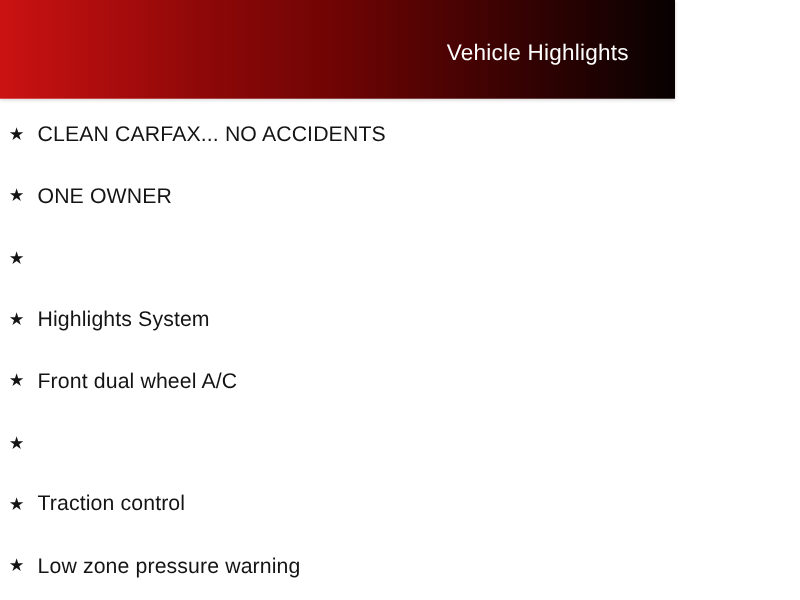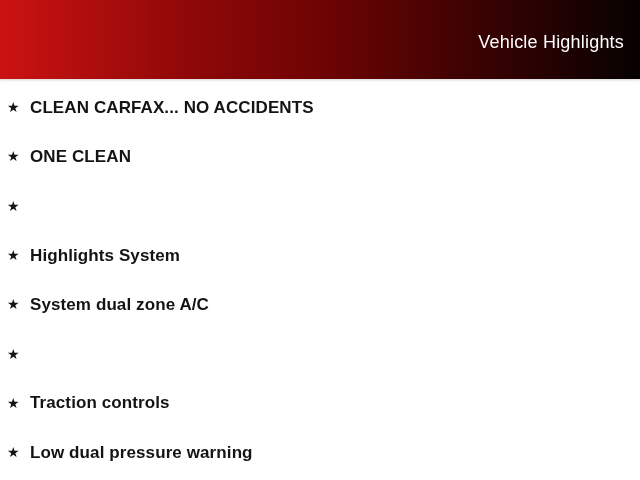--- a/index.html
+++ b/index.html
@@ -5,28 +5,28 @@
   html, body {
     margin: 0;
     padding: 0;
     width: 640px;
     height: 480px;
     overflow: hidden;
     background: #ffffff;
     font-family: "Liberation Sans", "DejaVu Sans", sans-serif;
   }
   .banner {
-    width: 640px;
+    width: 540px;
     height: 79px;
     background: linear-gradient(90deg, #cb1212 0%, #8e0808 30%, #6f0404 50%, #3a0202 75%, #070101 100%);
     display: flex;
     align-items: center;
     justify-content: flex-end;
     box-sizing: border-box;
-    padding-right: 16px;
+    padding-right: 37px;
     box-shadow: 0 1px 3px rgba(0,0,0,0.18);
   }
   .banner-title {
     color: #ffffff;
     font-size: 18px;
     font-weight: 500;
     letter-spacing: 0.2px;
     margin-top: 6px;
   }
   .highlights-list {
@@ -44,57 +44,57 @@
   .star {
     font-size: 14px;
     color: #141414;
     width: 23px;
     flex: 0 0 23px;
     line-height: 1;
     margin-top: -1px;
   }
   .item-label {
     font-size: 17px;
-    font-weight: 700;
+    font-weight: 400;
     color: #141414;
     letter-spacing: 0.1px;
     white-space: nowrap;
   }
 </style>
 </head>
 <body>
 
 <div class="banner">
   <div class="banner-title">Vehicle Highlights</div>
 </div>
 
 <ul class="highlights-list">
   <li class="highlight-item">
     <span class="star">★</span>
     <span class="item-label">CLEAN CARFAX... NO ACCIDENTS</span>
   </li>
   <li class="highlight-item">
     <span class="star">★</span>
-    <span class="item-label">ONE CLEAN</span>
+    <span class="item-label">ONE OWNER</span>
   </li>
   <li class="highlight-item">
     <span class="star">★</span>
   </li>
   <li class="highlight-item">
     <span class="star">★</span>
     <span class="item-label">Highlights System</span>
   </li>
   <li class="highlight-item">
     <span class="star">★</span>
-    <span class="item-label">System dual zone A/C</span>
+    <span class="item-label">Front dual wheel A/C</span>
   </li>
   <li class="highlight-item">
     <span class="star">★</span>
   </li>
   <li class="highlight-item">
     <span class="star">★</span>
-    <span class="item-label">Traction controls</span>
+    <span class="item-label">Traction control</span>
   </li>
   <li class="highlight-item">
     <span class="star">★</span>
-    <span class="item-label">Low dual pressure warning</span>
+    <span class="item-label">Low zone pressure warning</span>
   </li>
 </ul>
 
 </body></html>

